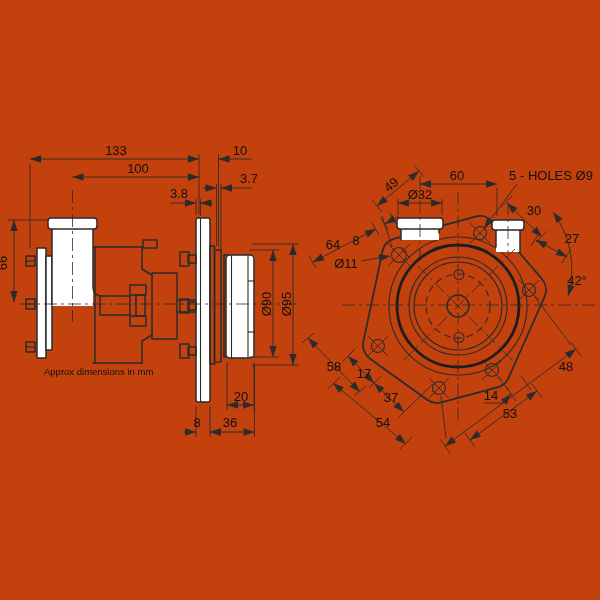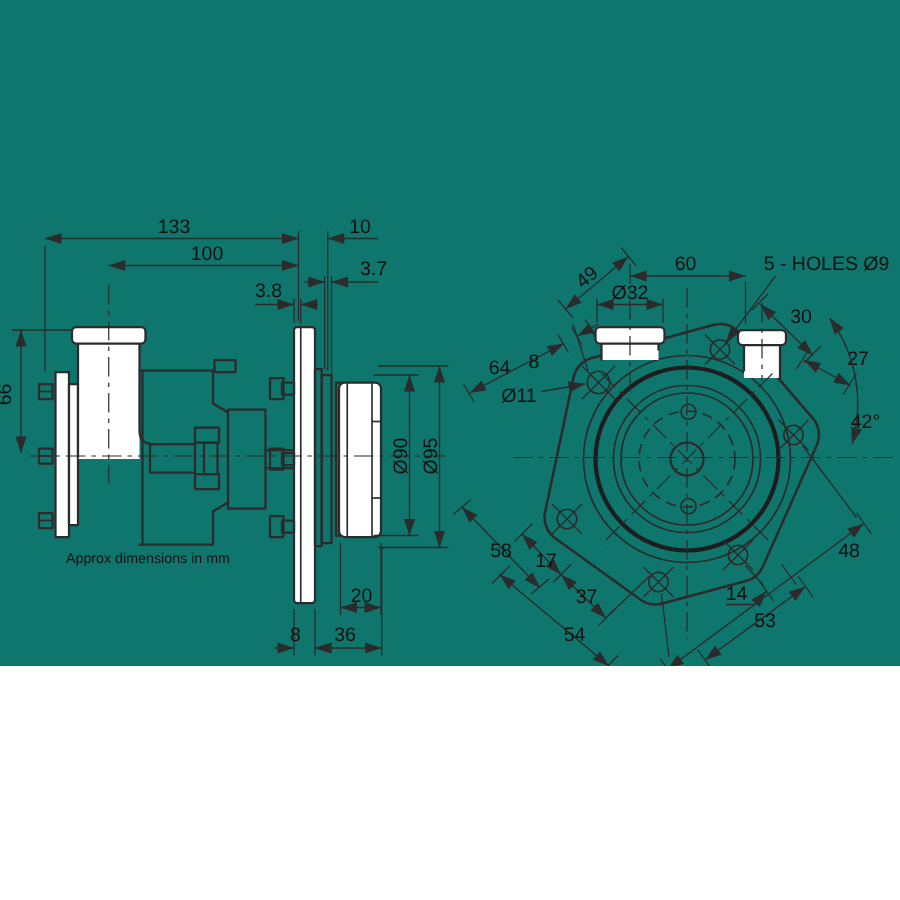--- a/index.html
+++ b/index.html
@@ -1,16 +1,16 @@
 <!DOCTYPE html>
 <html><head>
 <meta charset="utf-8">
 <style>
   html,body{margin:0;padding:0;background:#ffffff;}
-  .stage{width:600px;height:444px;position:relative;background:#0f766e;overflow:hidden;}
+  .stage{width:600px;height:600px;position:relative;background:#c2410c;overflow:hidden;}
   svg{display:block;}
   .ol{stroke:#2b2b2b;stroke-width:1.5;fill:none;stroke-linejoin:round;stroke-linecap:round;}
   .ol2{stroke:#1d1d1d;stroke-width:2.8;fill:none;}
   .fl{stroke:#2b2b2b;stroke-width:1.7;fill:none;stroke-linejoin:round;}
   .thin{stroke:#2b2b2b;stroke-width:1.1;fill:none;}
   .wf{fill:#ffffff;}
   .nf{fill:#ffffff;stroke:none;}
   .dim{stroke:#2b2b2b;stroke-width:0.9;fill:none;}
   .ext{stroke:#2b2b2b;stroke-width:0.85;fill:none;}
   .cl{stroke:#2b2b2b;stroke-width:0.8;fill:none;stroke-dasharray:13 4 3 4;}

